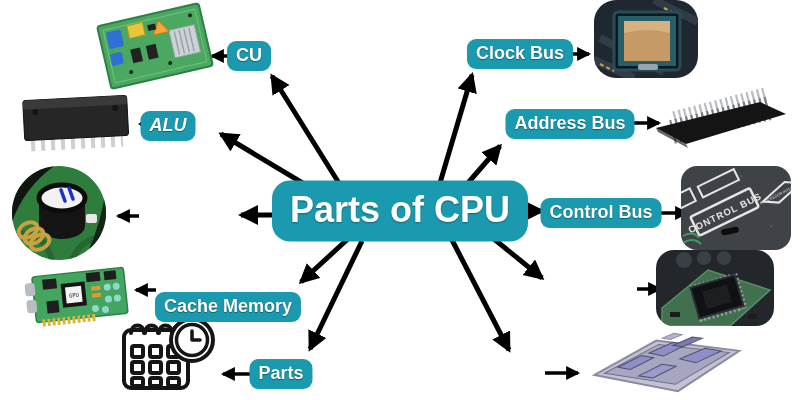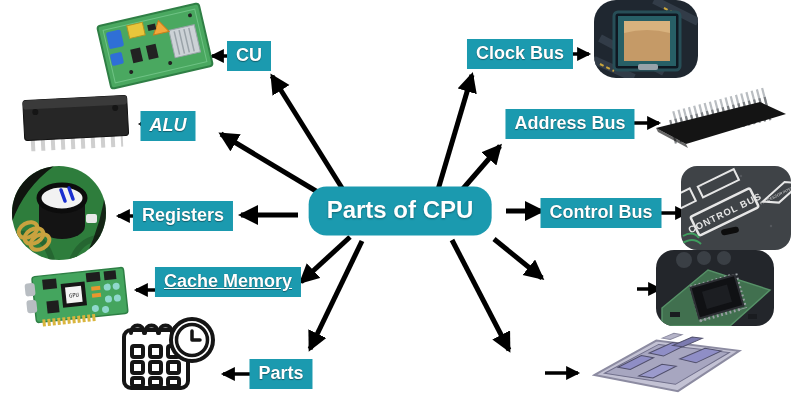--- a/index.html
+++ b/index.html
@@ -12,40 +12,40 @@
   body{background:#e9e9e9;font-family:"Liberation Sans",sans-serif;}
   #stage{
     position:relative;width:800px;height:400px;background:var(--background);
     overflow:hidden;
   }
   #arrow-layer{position:absolute;left:0;top:0;width:800px;height:400px;}
   .pill{
     position:absolute;transform:translate(-50%,-50%);
     background:var(--pill-bg);color:var(--pill-text);
     font-weight:bold;font-size:18px;line-height:1;
-    padding:5px 9px 7px;border-radius:0;white-space:nowrap;
+    padding:5px 9px 7px;border-radius:9px;white-space:nowrap;
     text-shadow:0 1px 1px rgba(0,0,0,0.35), 0 0 1px rgba(0,0,0,0.3);
     z-index:3;
   }
   .center-node{
     position:absolute;transform:translate(-50%,-50%);
     left:400px;top:211px;
     background:var(--pill-bg);color:var(--pill-text);
-    font-weight:bold;font-size:24px;line-height:1;
+    font-weight:bold;font-size:36px;line-height:1;
     padding:11px 18px 14px;border-radius:18px;white-space:nowrap;
     text-shadow:0 1px 2px rgba(0,0,0,0.35);
     z-index:4;
   }
   .img{position:absolute;z-index:2;}
   .img svg{display:block;}
   .rounded{border-radius:20px;overflow:hidden;}
   #p-cu{left:249px;top:56px;}
   #p-alu{left:168px;top:126px;font-style:italic;}
   #p-registers{left:183px;top:216px;}
-  #p-cache{left:228px;top:282px;text-decoration:underline;}
+  #p-cache{left:228px;top:307px;}
   #p-clock{left:281px;top:374px;}
   #p-databus{left:520px;top:54px;}
   #p-addressbus{left:570px;top:124px;text-align:center;}
   #p-controlbus{left:601px;top:213px;}
   #p-decoder{left:596px;top:289px;}
   #p-fpu{left:521px;top:373px;}
   #img-cu{left:96px;top:0px;}
   #img-alu{left:16px;top:88px;}
   #img-registers{left:12px;top:166px;}
   #img-cache{left:24px;top:262px;}
@@ -90,21 +90,20 @@
       <line x1="659" y1="213" x2="687" y2="213" marker-end="url(#ah)"></line>
       <line x1="637" y1="289" x2="660" y2="289" marker-end="url(#ah)"></line>
       <line x1="545" y1="373" x2="578" y2="373" marker-end="url(#ah)"></line>
     </g>
   </svg>
 
   <div class="center-node">Parts of CPU</div>
 
   <div class="pill" id="p-cu">CU</div>
   <div class="pill" id="p-alu">ALU</div>
-  <div class="pill" id="p-registers">Registers</div>
   <div class="pill" id="p-cache">Cache Memory</div>
   <div class="pill" id="p-clock">Parts</div>
   <div class="pill" id="p-databus">Clock Bus</div>
   <div class="pill" id="p-addressbus">Address Bus</div>
   <div class="pill" id="p-controlbus">Control Bus</div>
 
   <div class="img" id="img-cu">
     <svg width="118" height="92" viewBox="0 0 118 92">
       <g transform="rotate(-13 59 46)">
         <rect x="7" y="14" width="104" height="64" rx="3" fill="#4aa860" stroke="#2f7f45" stroke-width="2"></rect>

